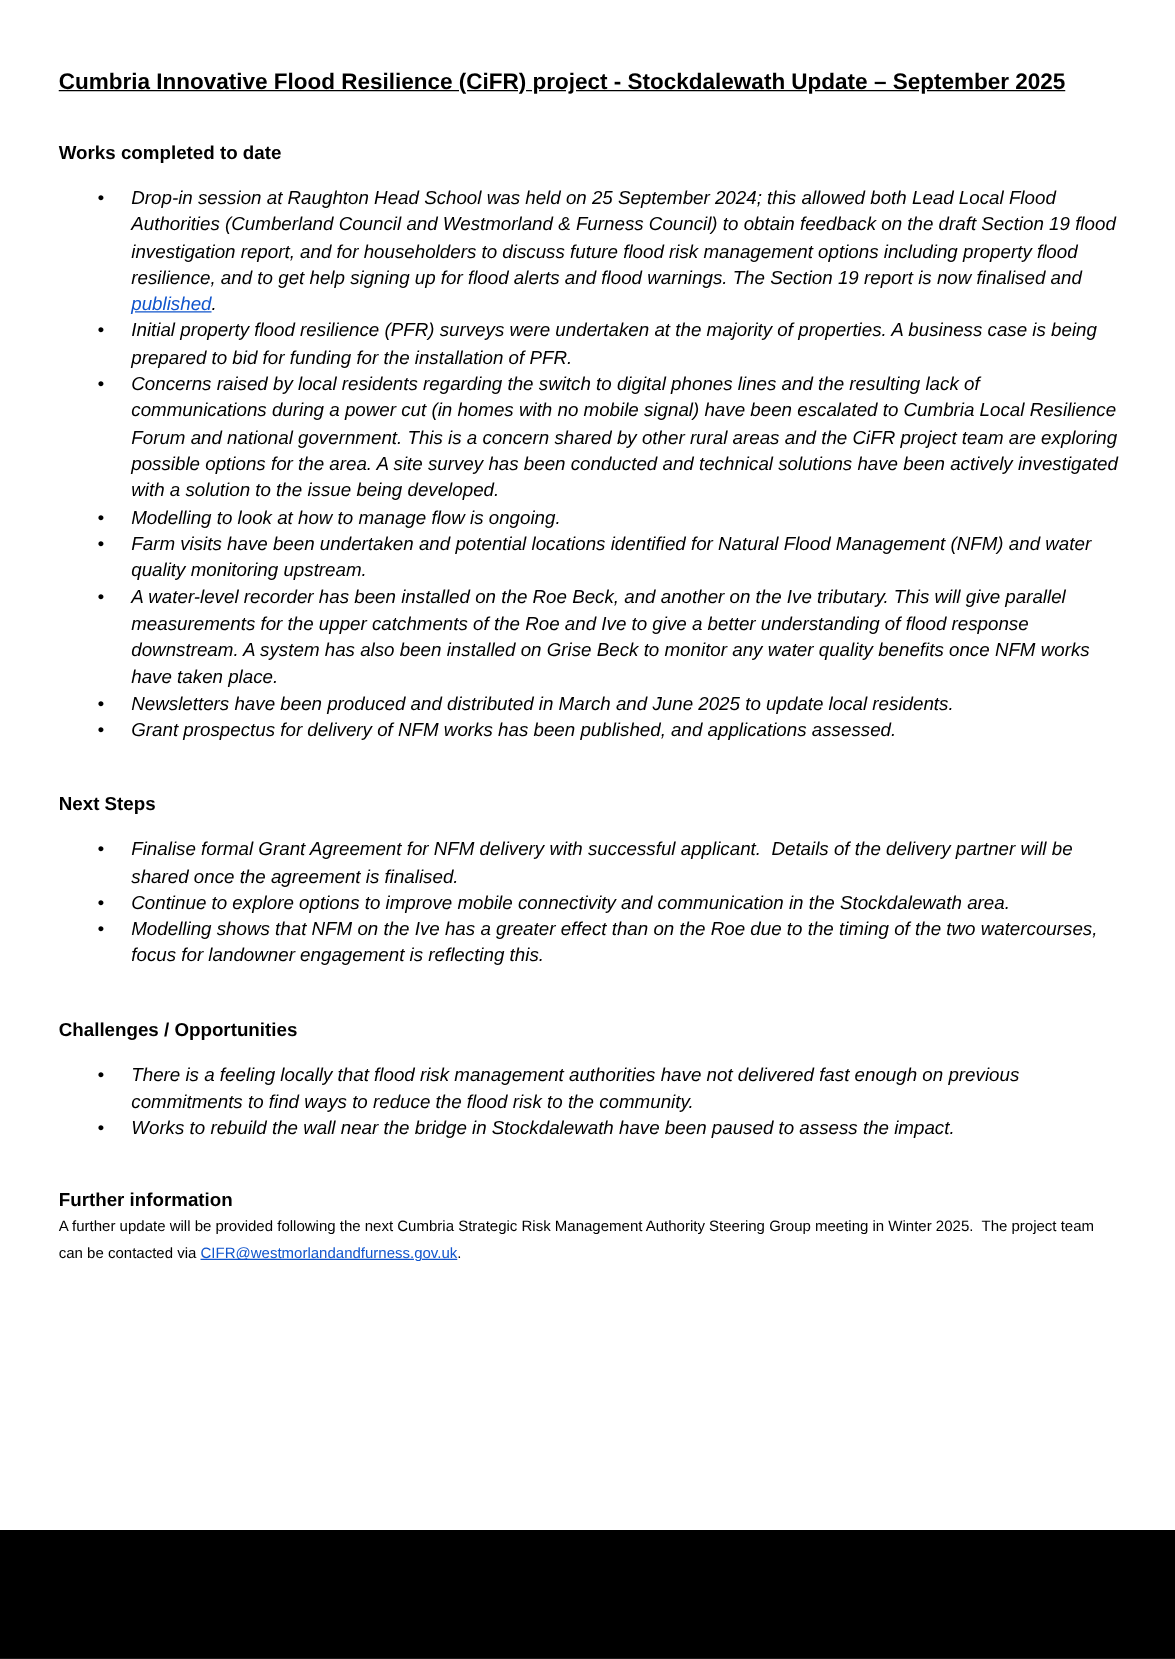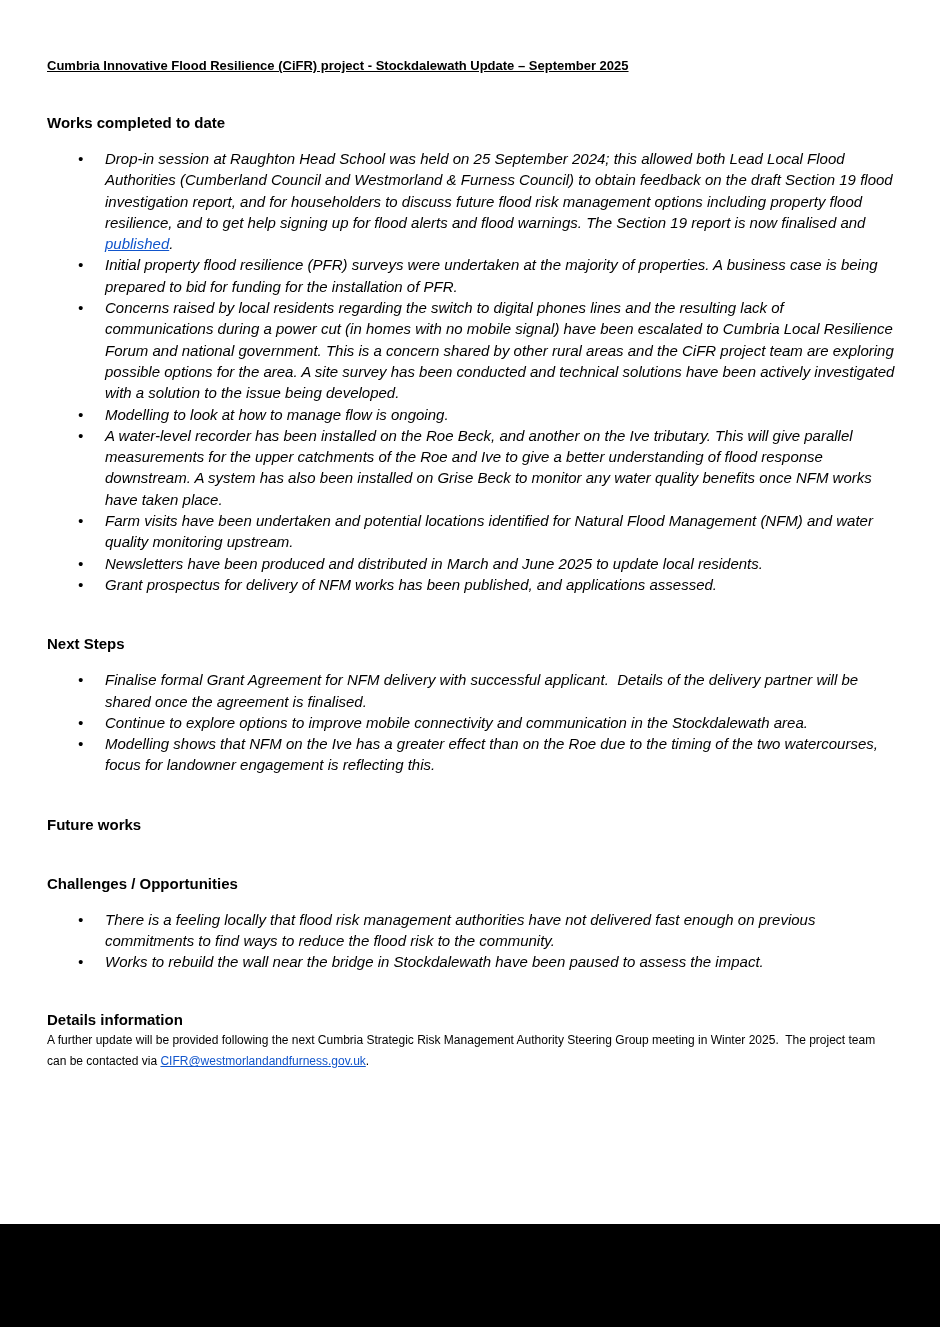--- a/index.html
+++ b/index.html
@@ -14,21 +14,21 @@
   }
   .page {
     width: 940px;
     height: 1224px;
     box-sizing: border-box;
     background: var(--page-bg, #ffffff);
     padding: 55px 45px 0 47px;
     overflow: hidden;
   }
   .doc-title {
-    font-size: 13px;
+    font-size: 18px;
     font-weight: bold;
     line-height: 21px;
     text-decoration: underline;
     margin: 0 0 36px 0;
     white-space: pre-wrap;
   }
   .section-heading {
     font-size: 15px;
     font-weight: bold;
     line-height: 21px;
@@ -90,48 +90,47 @@
 
   <h1 class="doc-title">Cumbria Innovative Flood Resilience (CiFR) project - Stockdalewath Update – September 2025</h1>
 
   <section class="section first">
     <h2 class="section-heading">Works completed to date</h2>
     <ul class="bullet-list">
       <li class="bullet-item">Drop-in session at Raughton Head School was held on 25 September 2024; this allowed both Lead Local Flood Authorities (Cumberland Council and Westmorland &amp; Furness Council) to obtain feedback on the draft Section 19 flood investigation report, and for householders to discuss future flood risk management options including property flood resilience, and to get help signing up for flood alerts and flood warnings. The Section 19 report is now finalised and <a href="#" class="doc-link">published</a>.</li>
       <li class="bullet-item">Initial property flood resilience (PFR) surveys were undertaken at the majority of properties. A business case is being prepared to bid for funding for the installation of PFR.</li>
       <li class="bullet-item">Concerns raised by local residents regarding the switch to digital phones lines and the resulting lack of communications during a power cut (in homes with no mobile signal) have been escalated to Cumbria Local Resilience Forum and national government. This is a concern shared by other rural areas and the CiFR project team are exploring possible options for the area. A site survey has been conducted and technical solutions have been actively investigated with a solution to the issue being developed.</li>
       <li class="bullet-item">Modelling to look at how to manage flow is ongoing.</li>
+      <li class="bullet-item">Farm visits have been undertaken and potential locations identified for Natural Flood Management (NFM) and water quality monitoring upstream.</li>
       <li class="bullet-item">A water-level recorder has been installed on the Roe Beck, and another on the Ive tributary. This will give parallel measurements for the upper catchments of the Roe and Ive to give a better understanding of flood response downstream. A system has also been installed on Grise Beck to monitor any water quality benefits once NFM works have taken place.</li>
-      <li class="bullet-item">Farm visits have been undertaken and potential locations identified for Natural Flood Management (NFM) and water quality monitoring upstream.</li>
       <li class="bullet-item">Newsletters have been produced and distributed in March and June 2025 to update local residents.</li>
       <li class="bullet-item">Grant prospectus for delivery of NFM works has been published, and applications assessed.</li>
     </ul>
   </section>
 
   <section class="section">
     <h2 class="section-heading">Next Steps</h2>
     <ul class="bullet-list">
       <li class="bullet-item">Finalise formal Grant Agreement for NFM delivery with successful applicant.  Details of the delivery partner will be shared once the agreement is finalised.</li>
       <li class="bullet-item">Continue to explore options to improve mobile connectivity and communication in the Stockdalewath area.</li>
       <li class="bullet-item">Modelling shows that NFM on the Ive has a greater effect than on the Roe due to the timing of the two watercourses, focus for landowner engagement is reflecting this.</li>
     </ul>
   </section>
 
   <section class="section">
-    <h2 class="section-heading">Future works</h2>
   </section>
 
   <section class="section">
     <h2 class="section-heading">Challenges / Opportunities</h2>
     <ul class="bullet-list">
       <li class="bullet-item">There is a feeling locally that flood risk management authorities have not delivered fast enough on previous commitments to find ways to reduce the flood risk to the community.</li>
       <li class="bullet-item">Works to rebuild the wall near the bridge in Stockdalewath have been paused to assess the impact.</li>
     </ul>
   </section>
 
   <section class="section">
-    <h2 class="further-heading">Details information</h2>
+    <h2 class="further-heading">Further information</h2>
     <p class="further-para">A further update will be provided following the next Cumbria Strategic Risk Management Authority Steering Group meeting in Winter 2025.  The project team can be contacted via <a href="#" class="doc-link">CIFR@westmorlandandfurness.gov.uk</a>.</p>
   </section>
 
 </div>
 
 <div class="page-edge"></div>
 
 </body></html>

